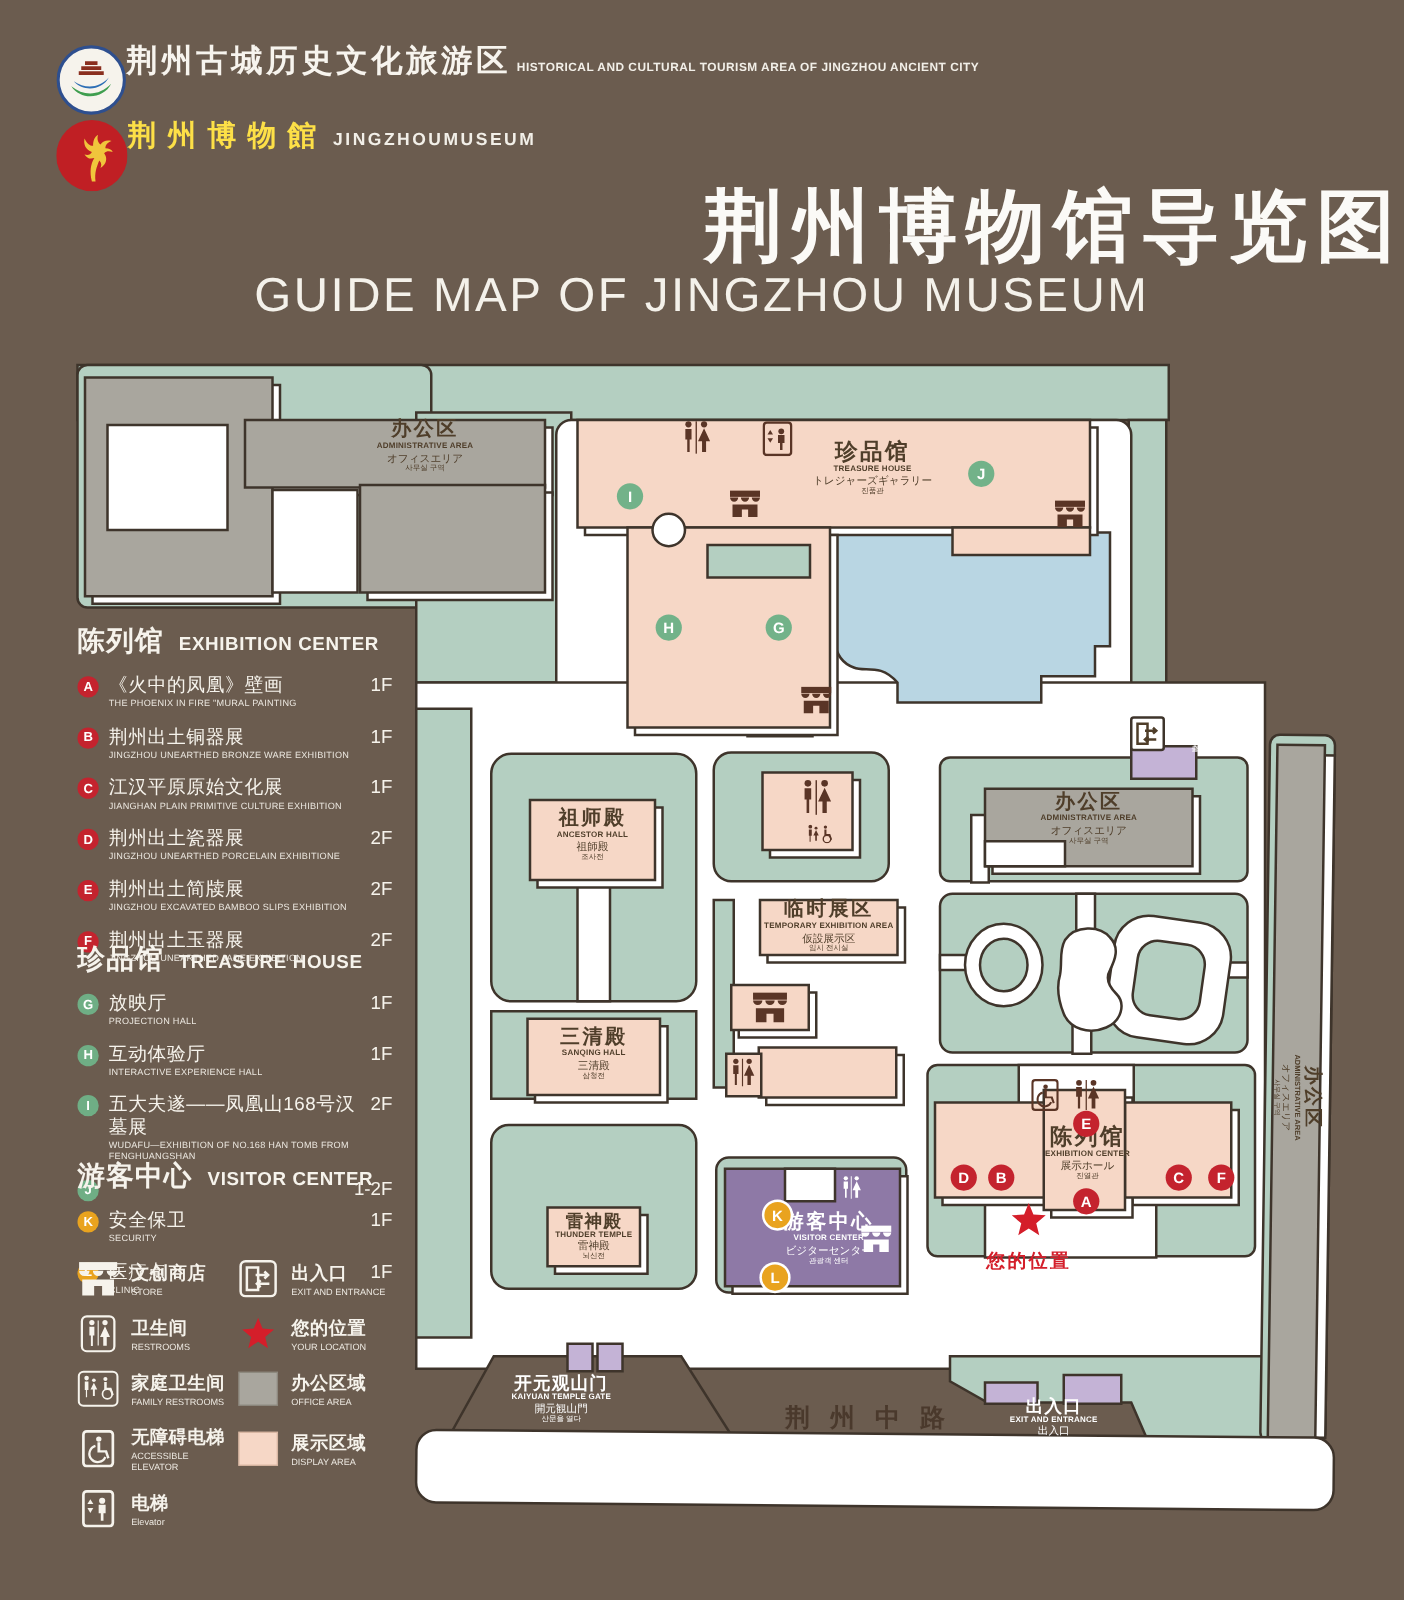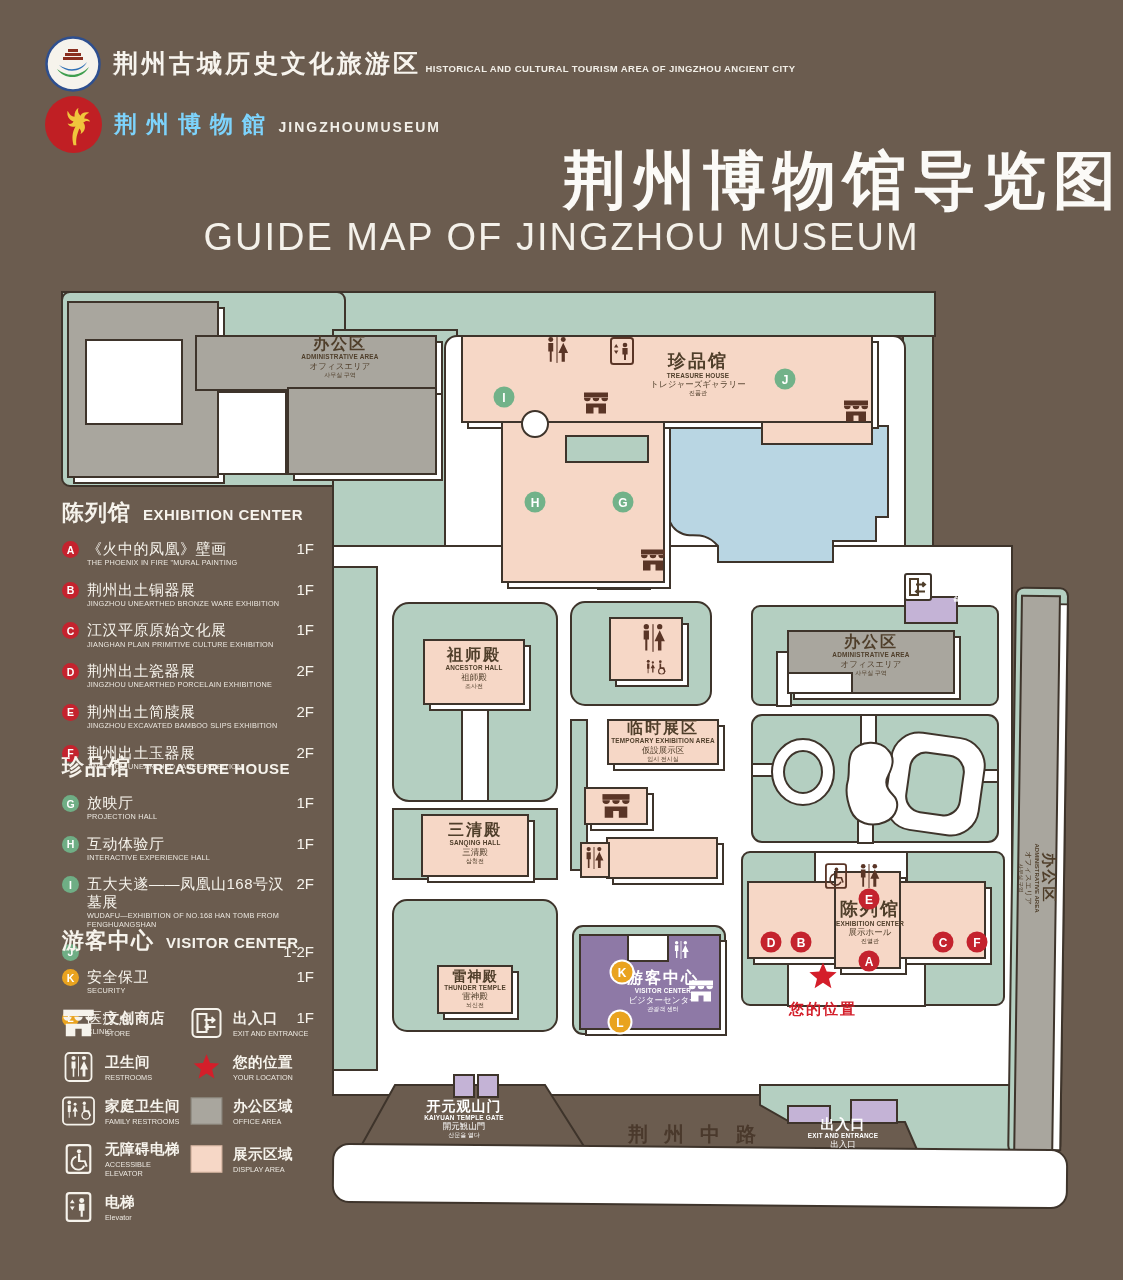--- a/index.html
+++ b/index.html
@@ -1,24 +1,24 @@
 <!DOCTYPE html>
 <html><head>
 <meta charset="utf-8">
 <style>
   html,body{margin:0;padding:0}
   body{width:1123px;height:1280px;background:#6b5c4f;position:relative;overflow:hidden;
        font-family:"Liberation Sans","DejaVu Sans",sans-serif;}
   svg.mapsvg{position:absolute;left:0;top:0;z-index:1}
   
-  .logo-row{position:absolute;display:flex;align-items:center;gap:12px;z-index:5}
+  .logo-row{position:absolute;display:flex;z-index:5}
   .logo-badge{width:56px;height:56px;flex:0 0 auto}
   .logo-txt .l1{color:#f7f4ee;font-weight:bold;font-size:25px;letter-spacing:3px;line-height:1.1}
   .logo-txt .l2{color:#f2efe8;font-weight:bold;font-size:9.5px;letter-spacing:.4px;margin-top:2px}
-  .logo-txt .m1{color:#7dd3fc;font-weight:bold;font-size:23px;letter-spacing:9px;line-height:1.05}
+  .logo-txt .m1{color:#fde047;font-weight:bold;font-size:23px;letter-spacing:9px;line-height:1.05}
   .logo-txt .m2{color:#f2efe8;font-weight:bold;font-size:14px;letter-spacing:2px;margin-top:2px}
   .main-title{position:absolute;left:0;width:1123px;text-align:right;color:#fbfaf7;
               font-size:63px;font-weight:bold;letter-spacing:7px;z-index:5}
   .sub-title{position:absolute;left:0;width:1123px;text-align:center;color:#f4f1ea;
              font-size:38px;letter-spacing:2px;z-index:5}
   
   .leg-sec{position:absolute;left:62px;width:252px;z-index:5;color:#f6f3ec}
   .sec-h{display:flex;align-items:baseline;gap:12px;margin-bottom:12px}
   .sec-zh{font-size:22px;font-weight:bold;letter-spacing:1px}
   .sec-en{font-size:15px;font-weight:bold;letter-spacing:.5px}
@@ -544,21 +544,21 @@
     <span class="en">EXHIBITION CENTER</span>
   <span class="jp">展示ホール</span>
     <span class="kr">진열관</span>
 </div>
 <div class="bl light" style="left:663px;top:991px">
   <span class="zh">游客中心</span>
     <span class="en">VISITOR CENTER</span>
   <span class="jp">ビジターセンター</span>
     <span class="kr">관광객 센터</span>
 </div>
-<div class="bl light small" style="left:464px;top:1119px">
+<div class="bl light small" style="left:449px;top:1119px">
   <span class="zh">开元观山门</span>
     <span class="en">KAIYUAN TEMPLE GATE</span>
   <span class="jp">開元観山門</span>
     <span class="kr">산문을 열다</span>
 </div>
 <div class="bl light small" style="left:843px;top:1137px">
   <span class="zh">出入口</span>
     <span class="en">EXIT AND ENTRANCE</span>
   <span class="jp">出入口</span>
     <span class="kr">출입구</span>

